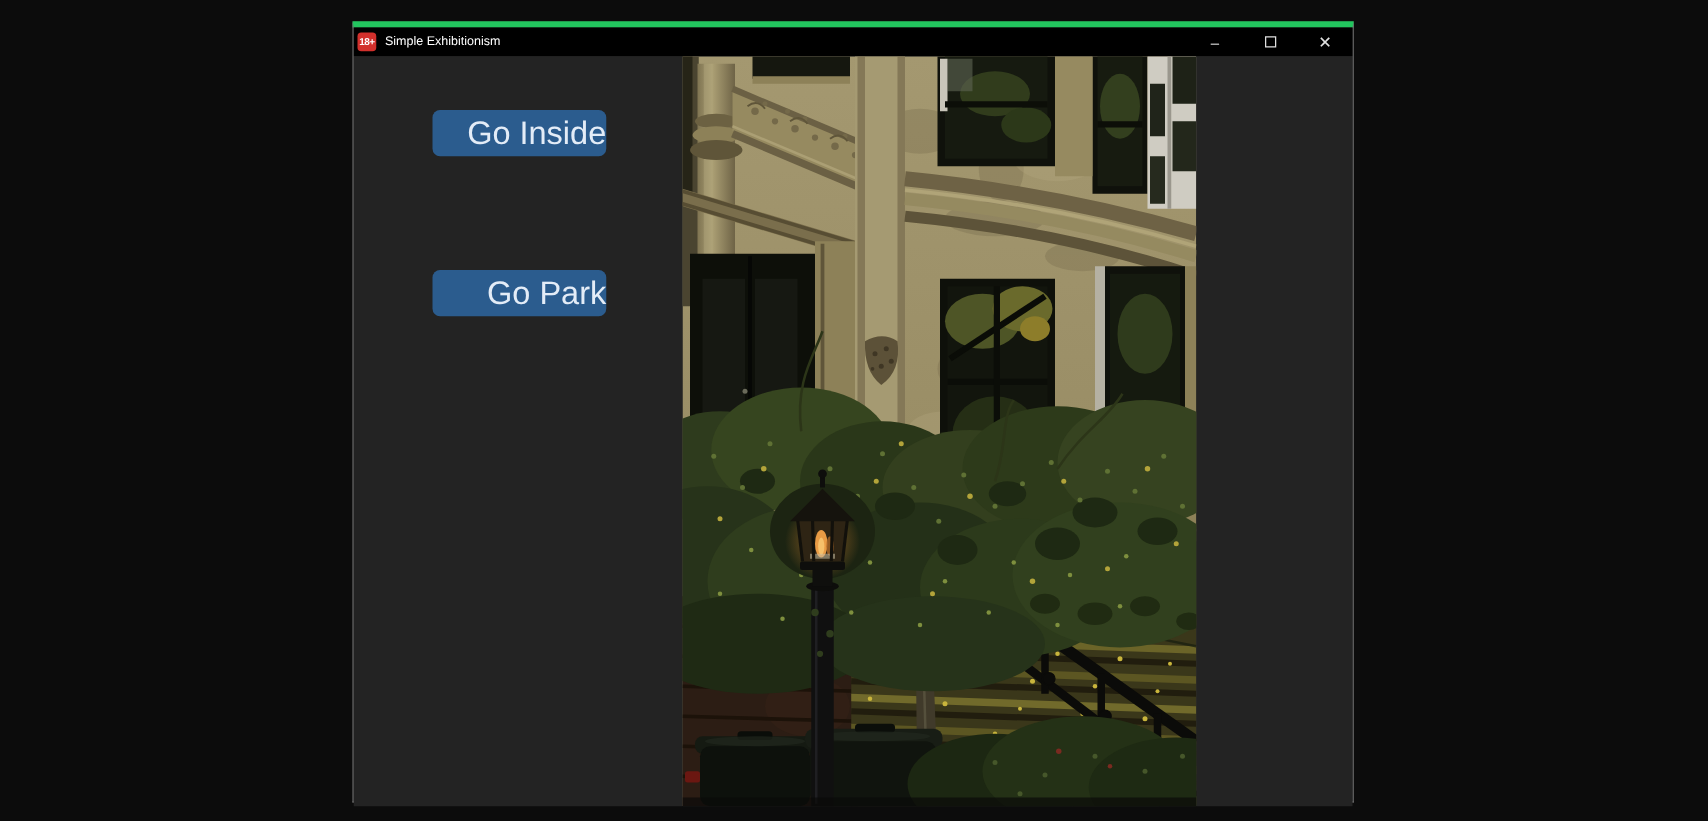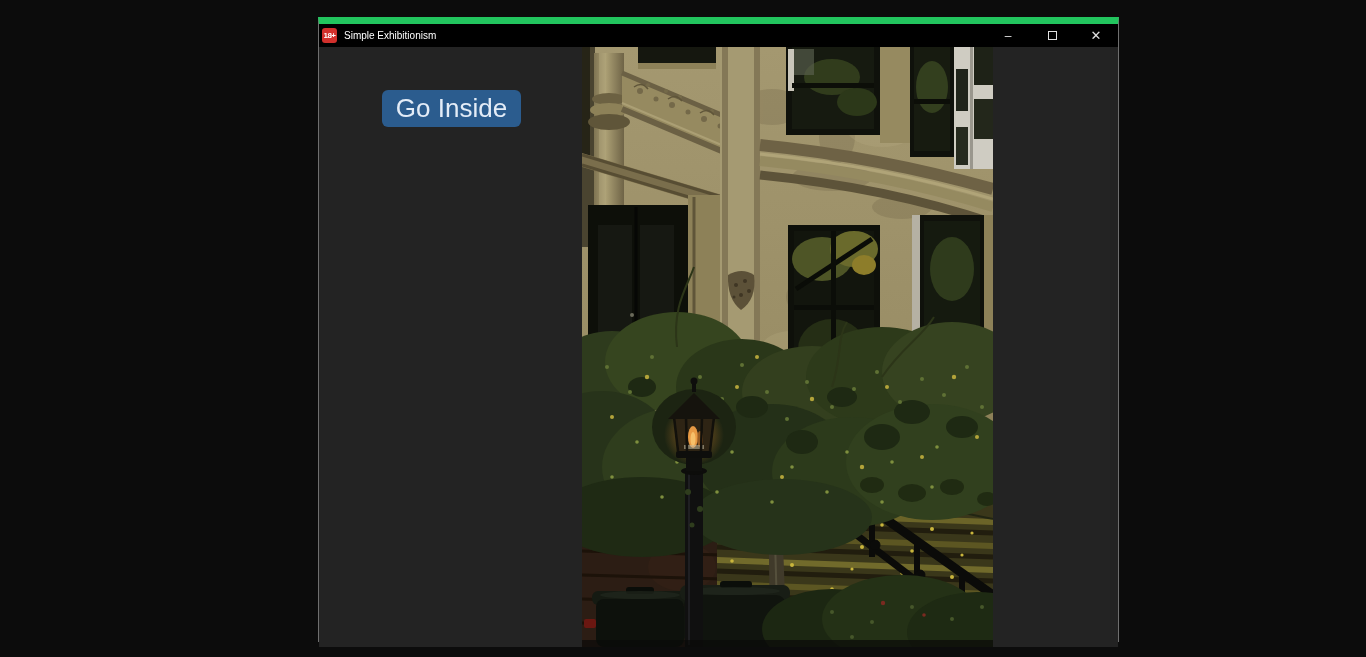--- a/index.html
+++ b/index.html
@@ -1,42 +1,42 @@
 <!DOCTYPE html>
 <html style="--desktop-bg: #0c0c0c; --titlebar-bg: #000000; --content-bg: #232323; --window-border: #6f6f6f; --icon-bg: #d2302c; --title-text: #ffffff; --control-glyph: #e0e0e0; --button-bg: #2b5c8e; --button-text: #e3ecf7;"><head>
 <meta charset="utf-8">
 <style>
   * { margin:0; padding:0; box-sizing:border-box; }
   html,body { width:1366px; height:657px; overflow:hidden; background:var(--desktop-bg,#0c0c0c);
               font-family:"Liberation Sans", sans-serif; }
   .stage { position:relative; width:1366px; height:657px; background:var(--desktop-bg,#0c0c0c); }
 
   .app-window { position:absolute; left:282px; top:17px; width:801px; height:625px;
-                border:1px solid var(--window-border,#6f6f6f); border-top:7px solid #22c55e;
-                background:var(--content-bg,#232323);margin-left:36px; }
+                border:1px solid var(--window-border,#6f6f6f); border-top:5px solid #22c55e;
+                background:var(--content-bg,#232323); }
 
   .titlebar { position:absolute; left:0; top:0; width:100%; height:23px;
               background:var(--titlebar-bg,#000); display:flex; align-items:center; }
   .app-icon { width:15px; height:15px; margin-left:3px; border-radius:3px;
               background:var(--icon-bg,#d2302c); color:#fff; font-size:8px; font-weight:bold;
               display:flex; align-items:center; justify-content:center; letter-spacing:-0.5px; }
   .win-title { color:var(--title-text,#fff); font-size:10px; margin-left:7px; white-space:nowrap; }
   .win-controls { position:absolute; right:0; top:0; height:23px; display:flex; }
   .ctrl { width:44px; height:23px; background:transparent; border:none; color:var(--control-glyph,#e0e0e0);
           font-size:12px; display:flex; align-items:center; justify-content:center; cursor:default;
           font-family:"Liberation Sans", sans-serif; }
   .ctrl .max-box { display:block; width:9px; height:9px; border:1px solid var(--control-glyph,#cfcfcf); }
   .ctrl.close { font-size:13px; }
 
   .content { position:absolute; left:0; top:23px; width:799px; height:600px;
              background:var(--content-bg,#232323); overflow:hidden; }
 
   .game-btn { position:absolute; left:63px; width:139px; height:37px;
               background:var(--button-bg,#2b5c8e); color:var(--button-text,#e3ecf7);
-              border:none; border-radius:6px; font-size:26px; line-height:37px; text-align:center;
+              border:none; border-radius:6px; font-size:26px; line-height:37px; text-align:right;
               font-family:"Liberation Sans", sans-serif; cursor:pointer; padding:0 0 2px 0; }
   .btn-inside { top:43px; }
   .btn-park   { top:171px; }
 
   .scene { position:absolute; left:263px; top:0; width:411px; height:600px; display:block; }
 </style>
 </head>
 <body>
 
 <div class="stage">
@@ -50,20 +50,21 @@
         <button class="ctrl">
           <span class="max-box"></span>
         </button>
         <button class="ctrl close">✕</button>
       </div>
     </div>
 
     <div class="content">
 
       <button class="game-btn btn-inside">Go Inside</button>
+      <button class="game-btn btn-park">Go Park</button>
 
       <svg class="scene" viewBox="0 0 411 600" preserveAspectRatio="none" xmlns="http://www.w3.org/2000/svg">
         <defs>
           <linearGradient id="stone" x1="0" y1="0" x2="0" y2="1">
             <stop offset="0" stop-color="#a49870"></stop>
             <stop offset="0.6" stop-color="#988c64"></stop>
             <stop offset="1" stop-color="#857a56"></stop>
           </linearGradient>
           <linearGradient id="col" x1="0" y1="0" x2="1" y2="0">
             <stop offset="0" stop-color="#7f7452"></stop>

